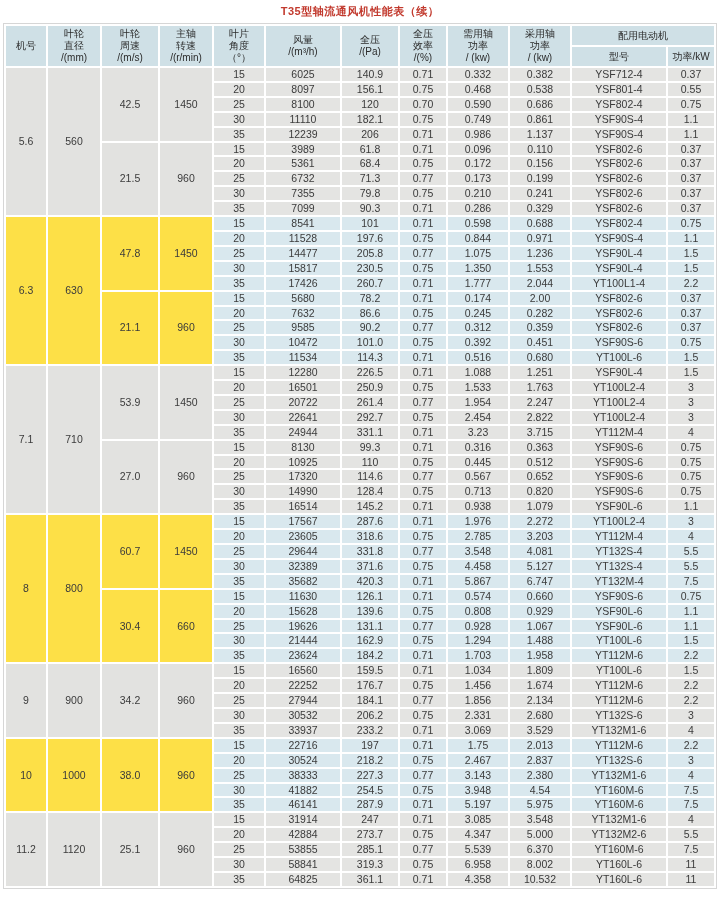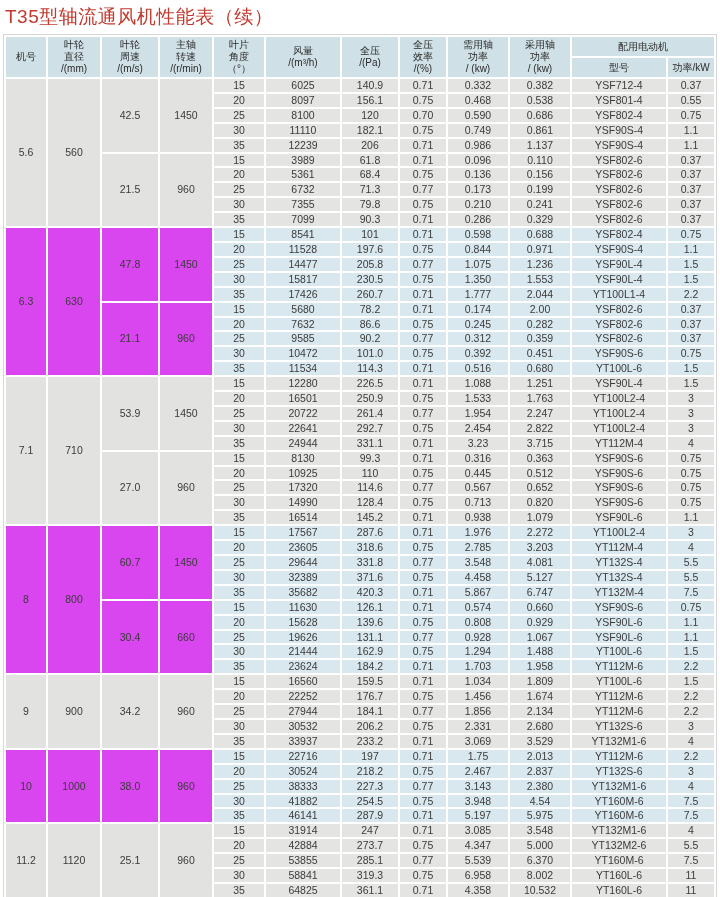--- a/index.html
+++ b/index.html
@@ -3,42 +3,42 @@
 <meta charset="utf-8">
 <style>
   html, body { margin:0; padding:0; background:#ffffff; }
   body {
     width:720px; height:897px; overflow:hidden;
     font-family:"Liberation Sans","DejaVu Sans",sans-serif;
     -webkit-font-smoothing:antialiased;
   }
   .page { padding:1px 3px; }
   .title {
-    color:#c23a2e; font-weight:normal; font-size:19px;
-    letter-spacing:0.5px; padding:3px 2px 4px 2px;
+    color:#c23a2e; font-weight:bold; font-size:11px;
+    letter-spacing:0.5px; padding:3px 2px 4px 2px;text-align:center;
   }
   .table-wrap { border:1px solid #d6d6d6; background:#ffffff; }
   table.perf {
     border-collapse:separate; border-spacing:2px;
     table-layout:fixed; width:712px; background:#ffffff;
   }
   th {
     background:#cfe0e6; color:#2b2b2b; font-weight:normal;
     font-size:10px; line-height:1.2; text-align:center;
     white-space:pre-line; padding:2px 0; vertical-align:middle;
   }
   td {
     font-size:10.5px; color:#3b3b3b; text-align:center;
     padding:0; height:12.9px; line-height:12.9px;
     vertical-align:middle; overflow:hidden; white-space:nowrap;
   }
   tr.tint-gray td { background:#e4e4e2; }
   tr.tint-blue td { background:#d9e8ee; }
   tr.tint-gray td.merge { background:#e2e2e0;margin-left:28px; }
-  tr.tint-blue td.merge { background:#d946ef; }
+  tr.tint-blue td.merge { background:#fde047; }
 </style>
 </head>
 <body>
 
 <div class="page">
   <div class="title">T35型轴流通风机性能表（续）</div>
 
   <div class="table-wrap">
     <table class="perf">
       <colgroup>
@@ -155,21 +155,21 @@
             <td>0.096</td>
             <td>0.110</td>
             <td>YSF802-6</td>
             <td>0.37</td>
           </tr>
           <tr class="tint-gray">
             <td>20</td>
             <td>5361</td>
             <td>68.4</td>
             <td>0.75</td>
-            <td>0.136</td>
+            <td>0.172</td>
             <td>0.156</td>
             <td>YSF802-6</td>
             <td>0.37</td>
           </tr>
           <tr class="tint-gray">
             <td>25</td>
             <td>6732</td>
             <td>71.3</td>
             <td>0.77</td>
             <td>0.173</td>

